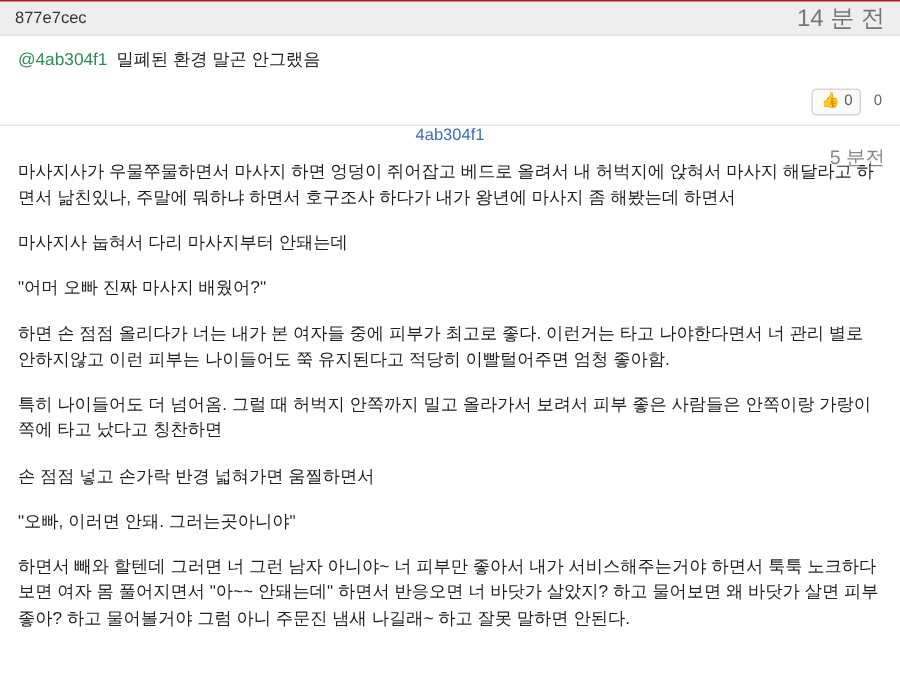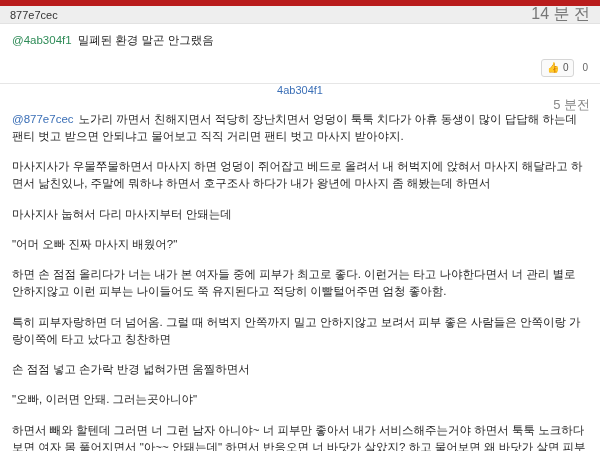--- a/index.html
+++ b/index.html
@@ -19,21 +19,21 @@
     width: 600px;
     height: 451px;
     position: relative;
     background: #ffffff;
   }
 
   
   .post-head {
     height: 24px;
     background: #eeeeee;
-    border-top: 6px solid #b91c1c;
+    border-top: 1px solid #b91c1c;
     border-bottom: 1px solid #e2e2e2;
     display: flex;
     align-items: center;
     padding: 0 10px;
     box-sizing: border-box;
   }
   .post-head .author {
     font-size: 11px;
     color: #333333;
     font-weight: normal;
@@ -146,25 +146,24 @@
     </span>
     <span class="like-count">0</span>
   </div>
 
   <div class="post-head2">
     <span class="author">4ab304f1</span>
     <span class="time">5 분전</span>
   </div>
 
   <div class="post-body">
-    <p class="first"><span class="mention2">@877e7cec</span><span>노가리 까면서 친해지면서 적당히 장난치면서 엉덩이 툭툭 치다가 아휴 동생이 많이 답답해 하는데 팬티 벗고 받으면 안되냐고 물어보고 직직 거리면 팬티 벗고 마사지 받아야지.</span></p>
     <p>마사지사가 우물쭈물하면서 마사지 하면 엉덩이 쥐어잡고 베드로 올려서 내 허벅지에 앉혀서 마사지 해달라고 하면서 낢친있나, 주말에 뭐하냐 하면서 호구조사 하다가 내가 왕년에 마사지 좀 해봤는데 하면서</p>
     <p>마사지사 눕혀서 다리 마사지부터 안돼는데</p>
     <p>"어머 오빠 진짜 마사지 배웠어?"</p>
     <p>하면 손 점점 올리다가 너는 내가 본 여자들 중에 피부가 최고로 좋다. 이런거는 타고 나야한다면서 너 관리 별로 안하지않고 이런 피부는 나이들어도 쭉 유지된다고 적당히 이빨털어주면 엄청 좋아함.</p>
-    <p>특히 피부자랑하면 더 넘어옴. 그럴 때 허벅지 안쪽까지 밀고 안하지않고 보려서 피부 좋은 사람들은 안쪽이랑 가랑이쪽에 타고 났다고 칭찬하면</p>
+    <p>특히 나이들어도 더 넘어옴. 그럴 때 허벅지 안쪽까지 밀고 올라가서 보려서 피부 좋은 사람들은 안쪽이랑 가랑이쪽에 타고 났다고 칭찬하면</p>
     <p>손 점점 넣고 손가락 반경 넓혀가면 움찔하면서</p>
     <p>"오빠, 이러면 안돼. 그러는곳아니야"</p>
     <p>하면서 빼와 할텐데 그러면 너 그런 남자 아니야~ 너 피부만 좋아서 내가 서비스해주는거야 하면서 툭툭 노크하다 보면 여자 몸 풀어지면서 "아~~ 안돼는데" 하면서 반응오면 너 바닷가 살았지? 하고 물어보면 왜 바닷가 살면 피부 좋아? 하고 물어볼거야 그럼 아니 주문진 냄새 나길래~ 하고 잘못 말하면 안된다.</p>
 
   </div>
 
 </div>
 
 </body></html>

